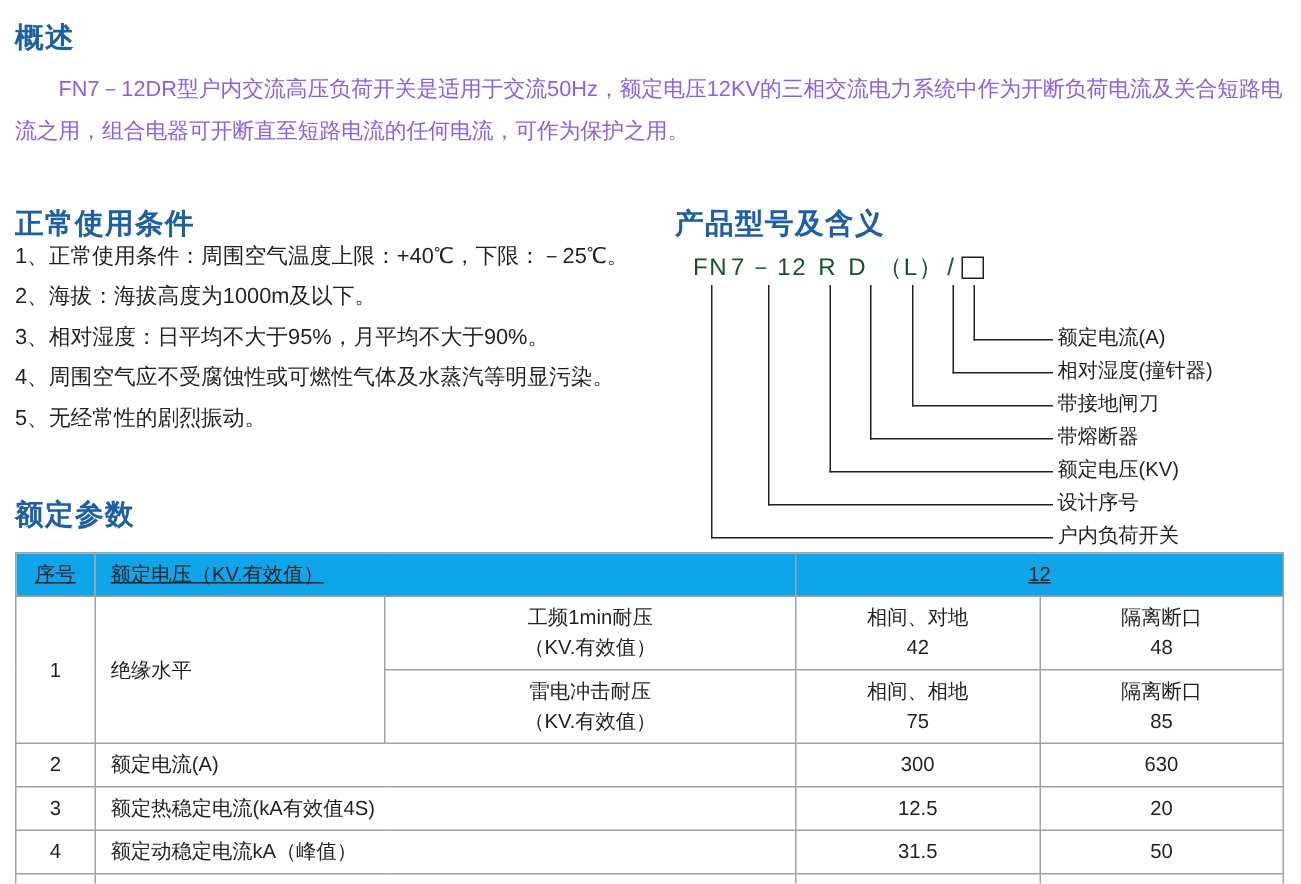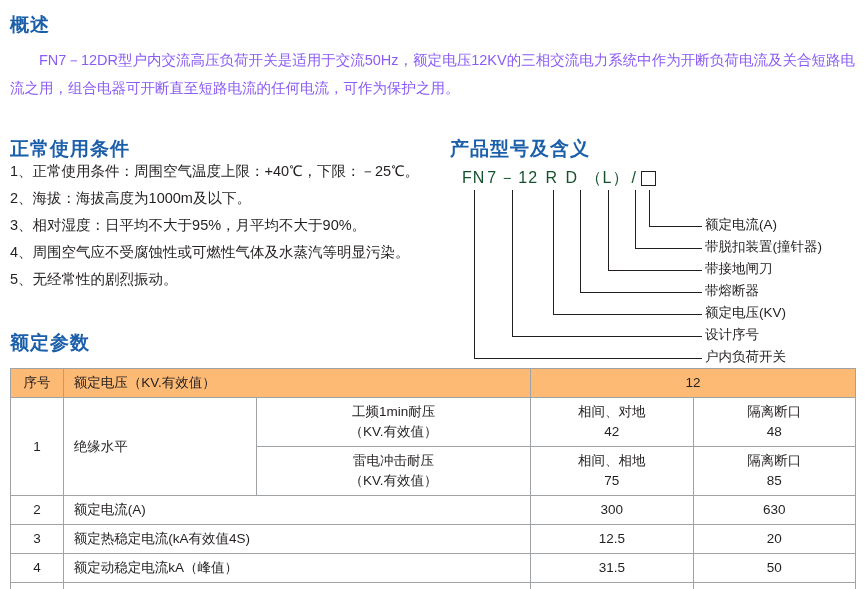--- a/index.html
+++ b/index.html
@@ -117,21 +117,22 @@
     font-size: 13.5px;
   }
   #ratings-table td {
     border: 1px solid #9fa3a6;
     padding: 4px 6px;
     text-align: center;
     vertical-align: middle;
     line-height: 20px;
   }
   .hdr {
-    background: #fdba74;
+    background: #0ea5e9;
+    text-decoration: underline;
   }
   .cell-left {
     text-align: left !important;
     padding-left: 10px !important;
   }
   .col-no { width: 42px; }
   .col-name { width: 190px; }
   .col-sub { width: 280px; }
   .col-v1 { width: 160px; margin-left: 24px; }
   .col-v2 { width: 160px; }
@@ -163,21 +164,21 @@
 
     <div class="leader" style="left:199px; top:22px;  width:52px;  height:36px;"></div>
     <div class="leader" style="left:185px; top:22px;  width:66px;  height:58px;"></div>
     <div class="leader" style="left:158px; top:22px;  width:93px;  height:80px;"></div>
     <div class="leader" style="left:130px; top:22px;  width:121px; height:102px;"></div>
     <div class="leader" style="left:103px; top:22px;  width:148px; height:124px;"></div>
     <div class="leader" style="left:62px;  top:22px;  width:189px; height:146px;"></div>
     <div class="leader" style="left:24px;  top:22px;  width:227px; height:168px;"></div>
 
     <div class="leg-label" style="left:255px; top:48px;">额定电流(A)</div>
-    <div class="leg-label" style="left:255px; top:70px;">带脱扣装置(撞针器)</div>
+    <div class="leg-label" style="left:255px; top:70px;">相对湿度(撞针器)</div>
     <div class="leg-label" style="left:255px; top:92px;">带接地闸刀</div>
     <div class="leg-label" style="left:255px; top:114px;">带熔断器</div>
     <div class="leg-label" style="left:255px; top:136px;">额定电压(KV)</div>
     <div class="leg-label" style="left:255px; top:158px;">设计序号</div>
     <div class="leg-label" style="left:255px; top:180px;">户内负荷开关</div>
   </div>
 
   <div class="section-title" id="ratings-title">额定参数</div>
 
   <table id="ratings-table">

